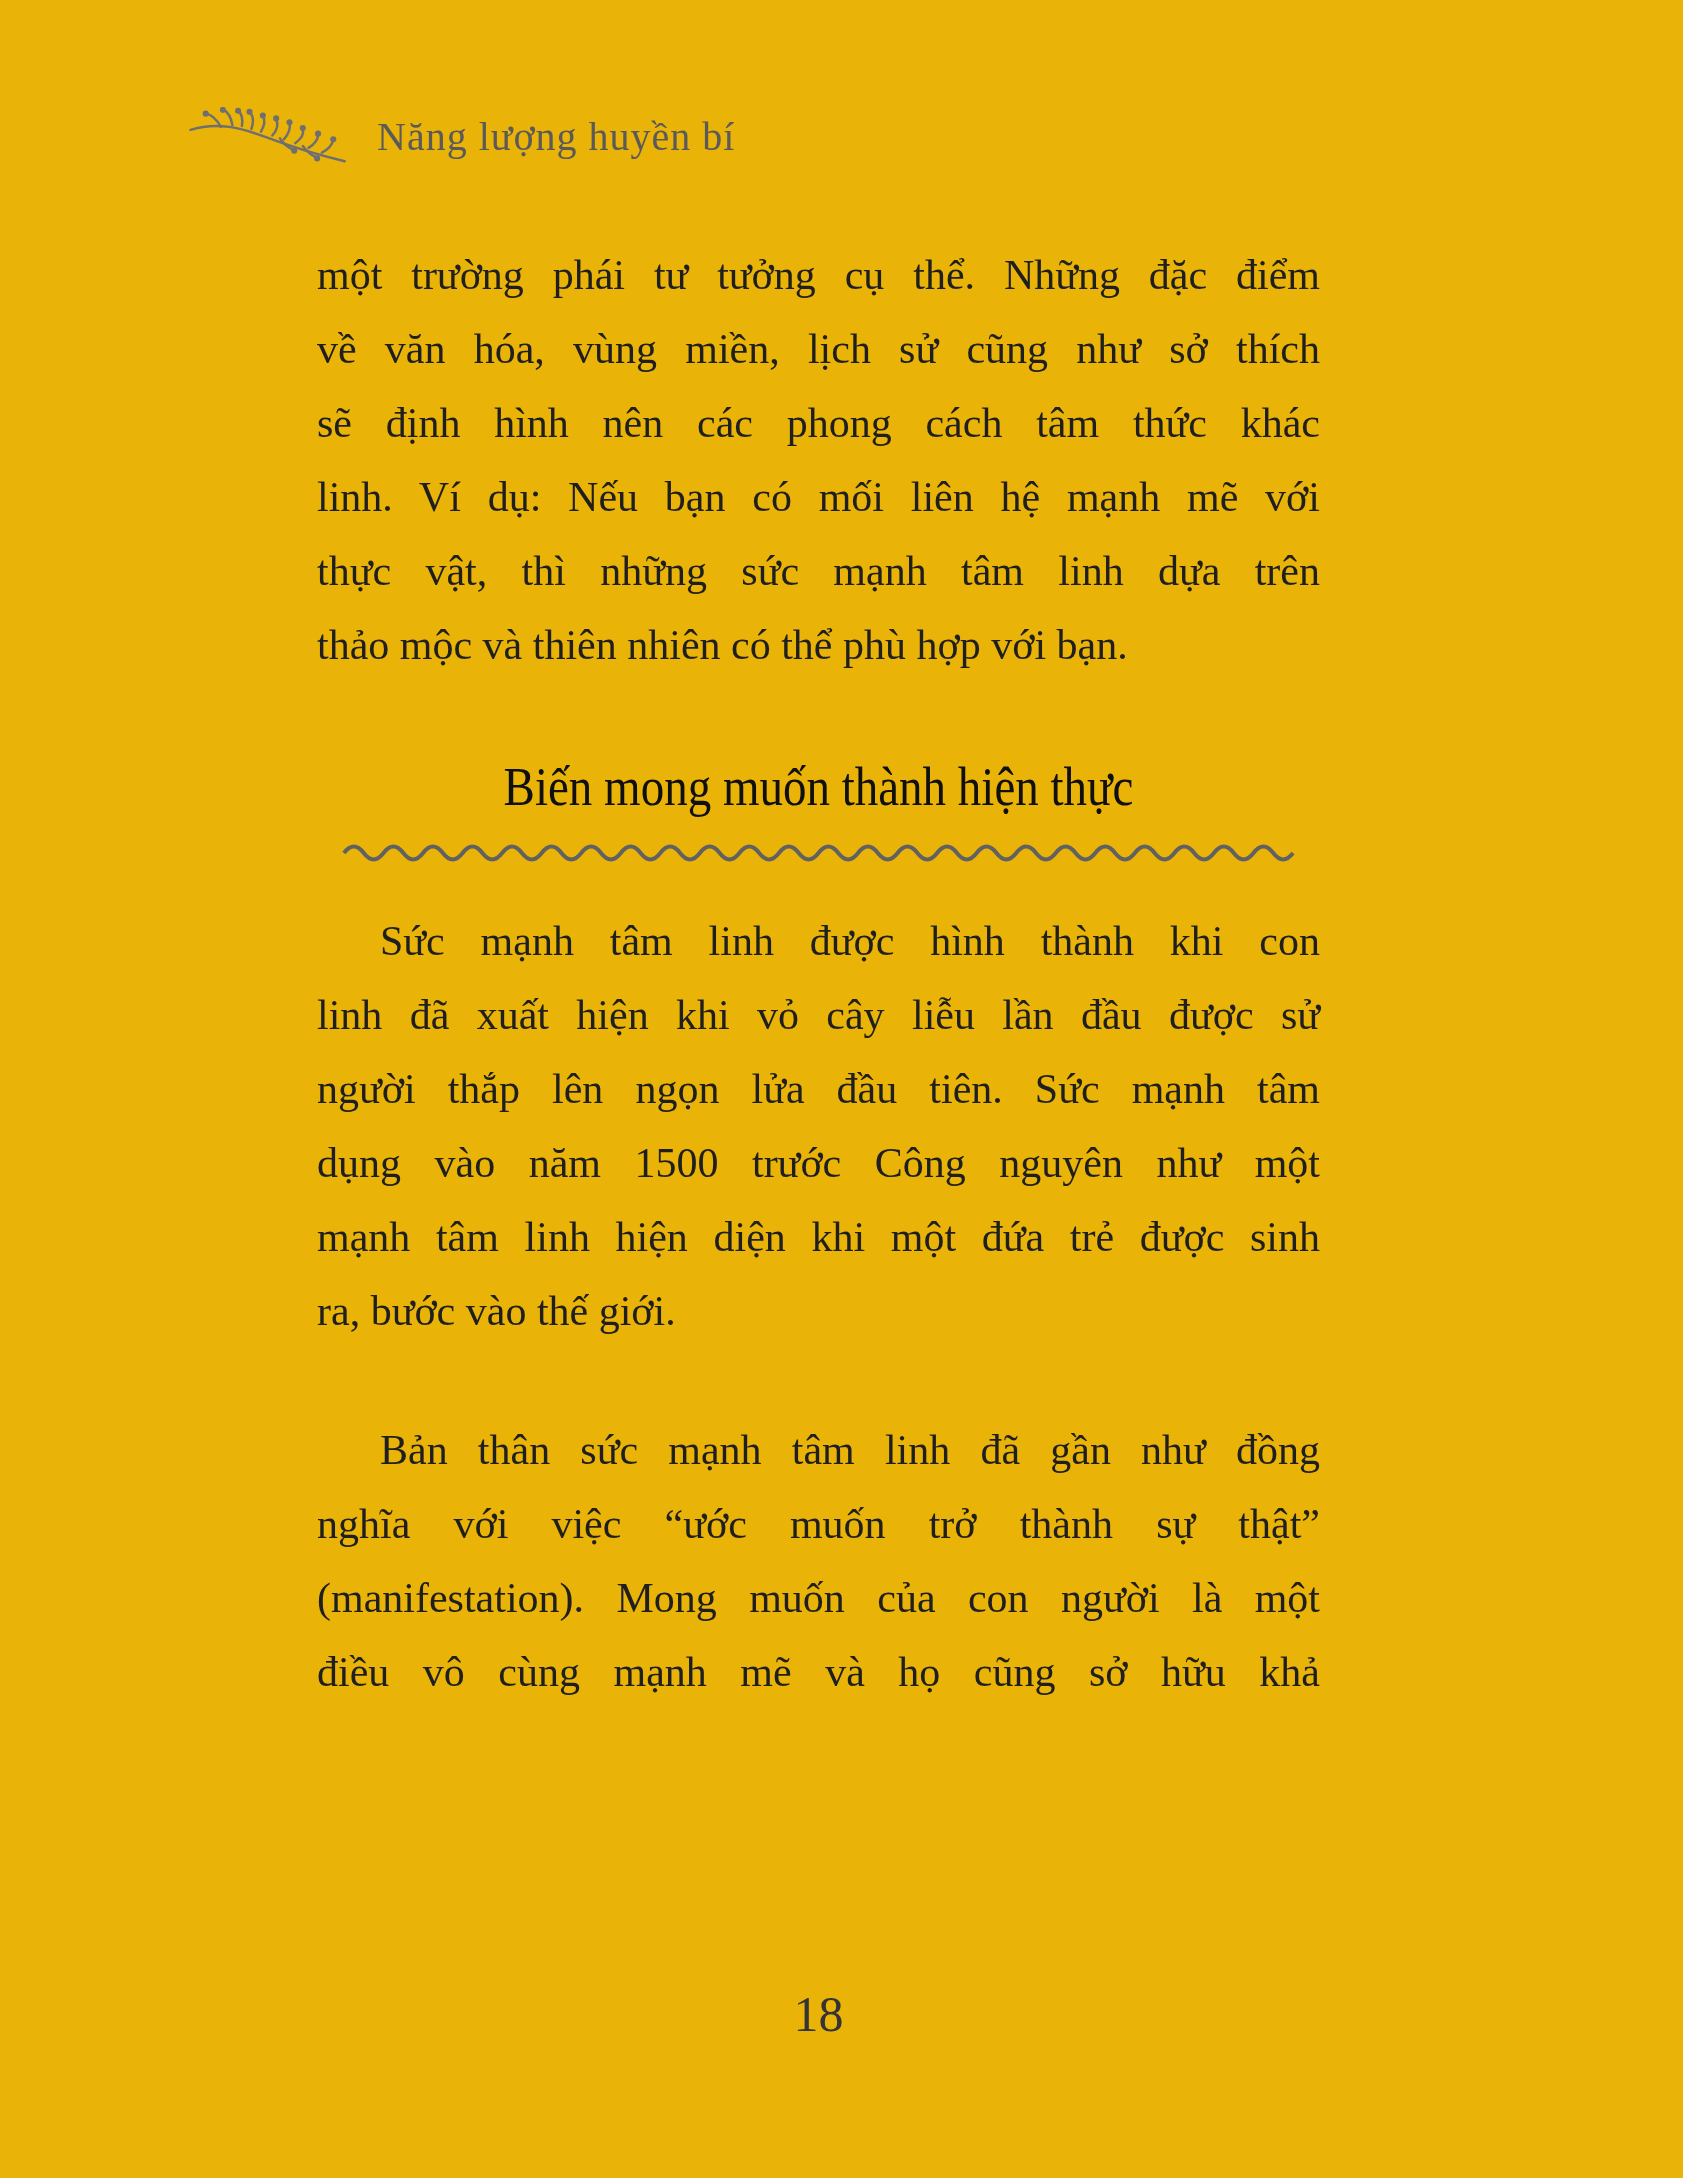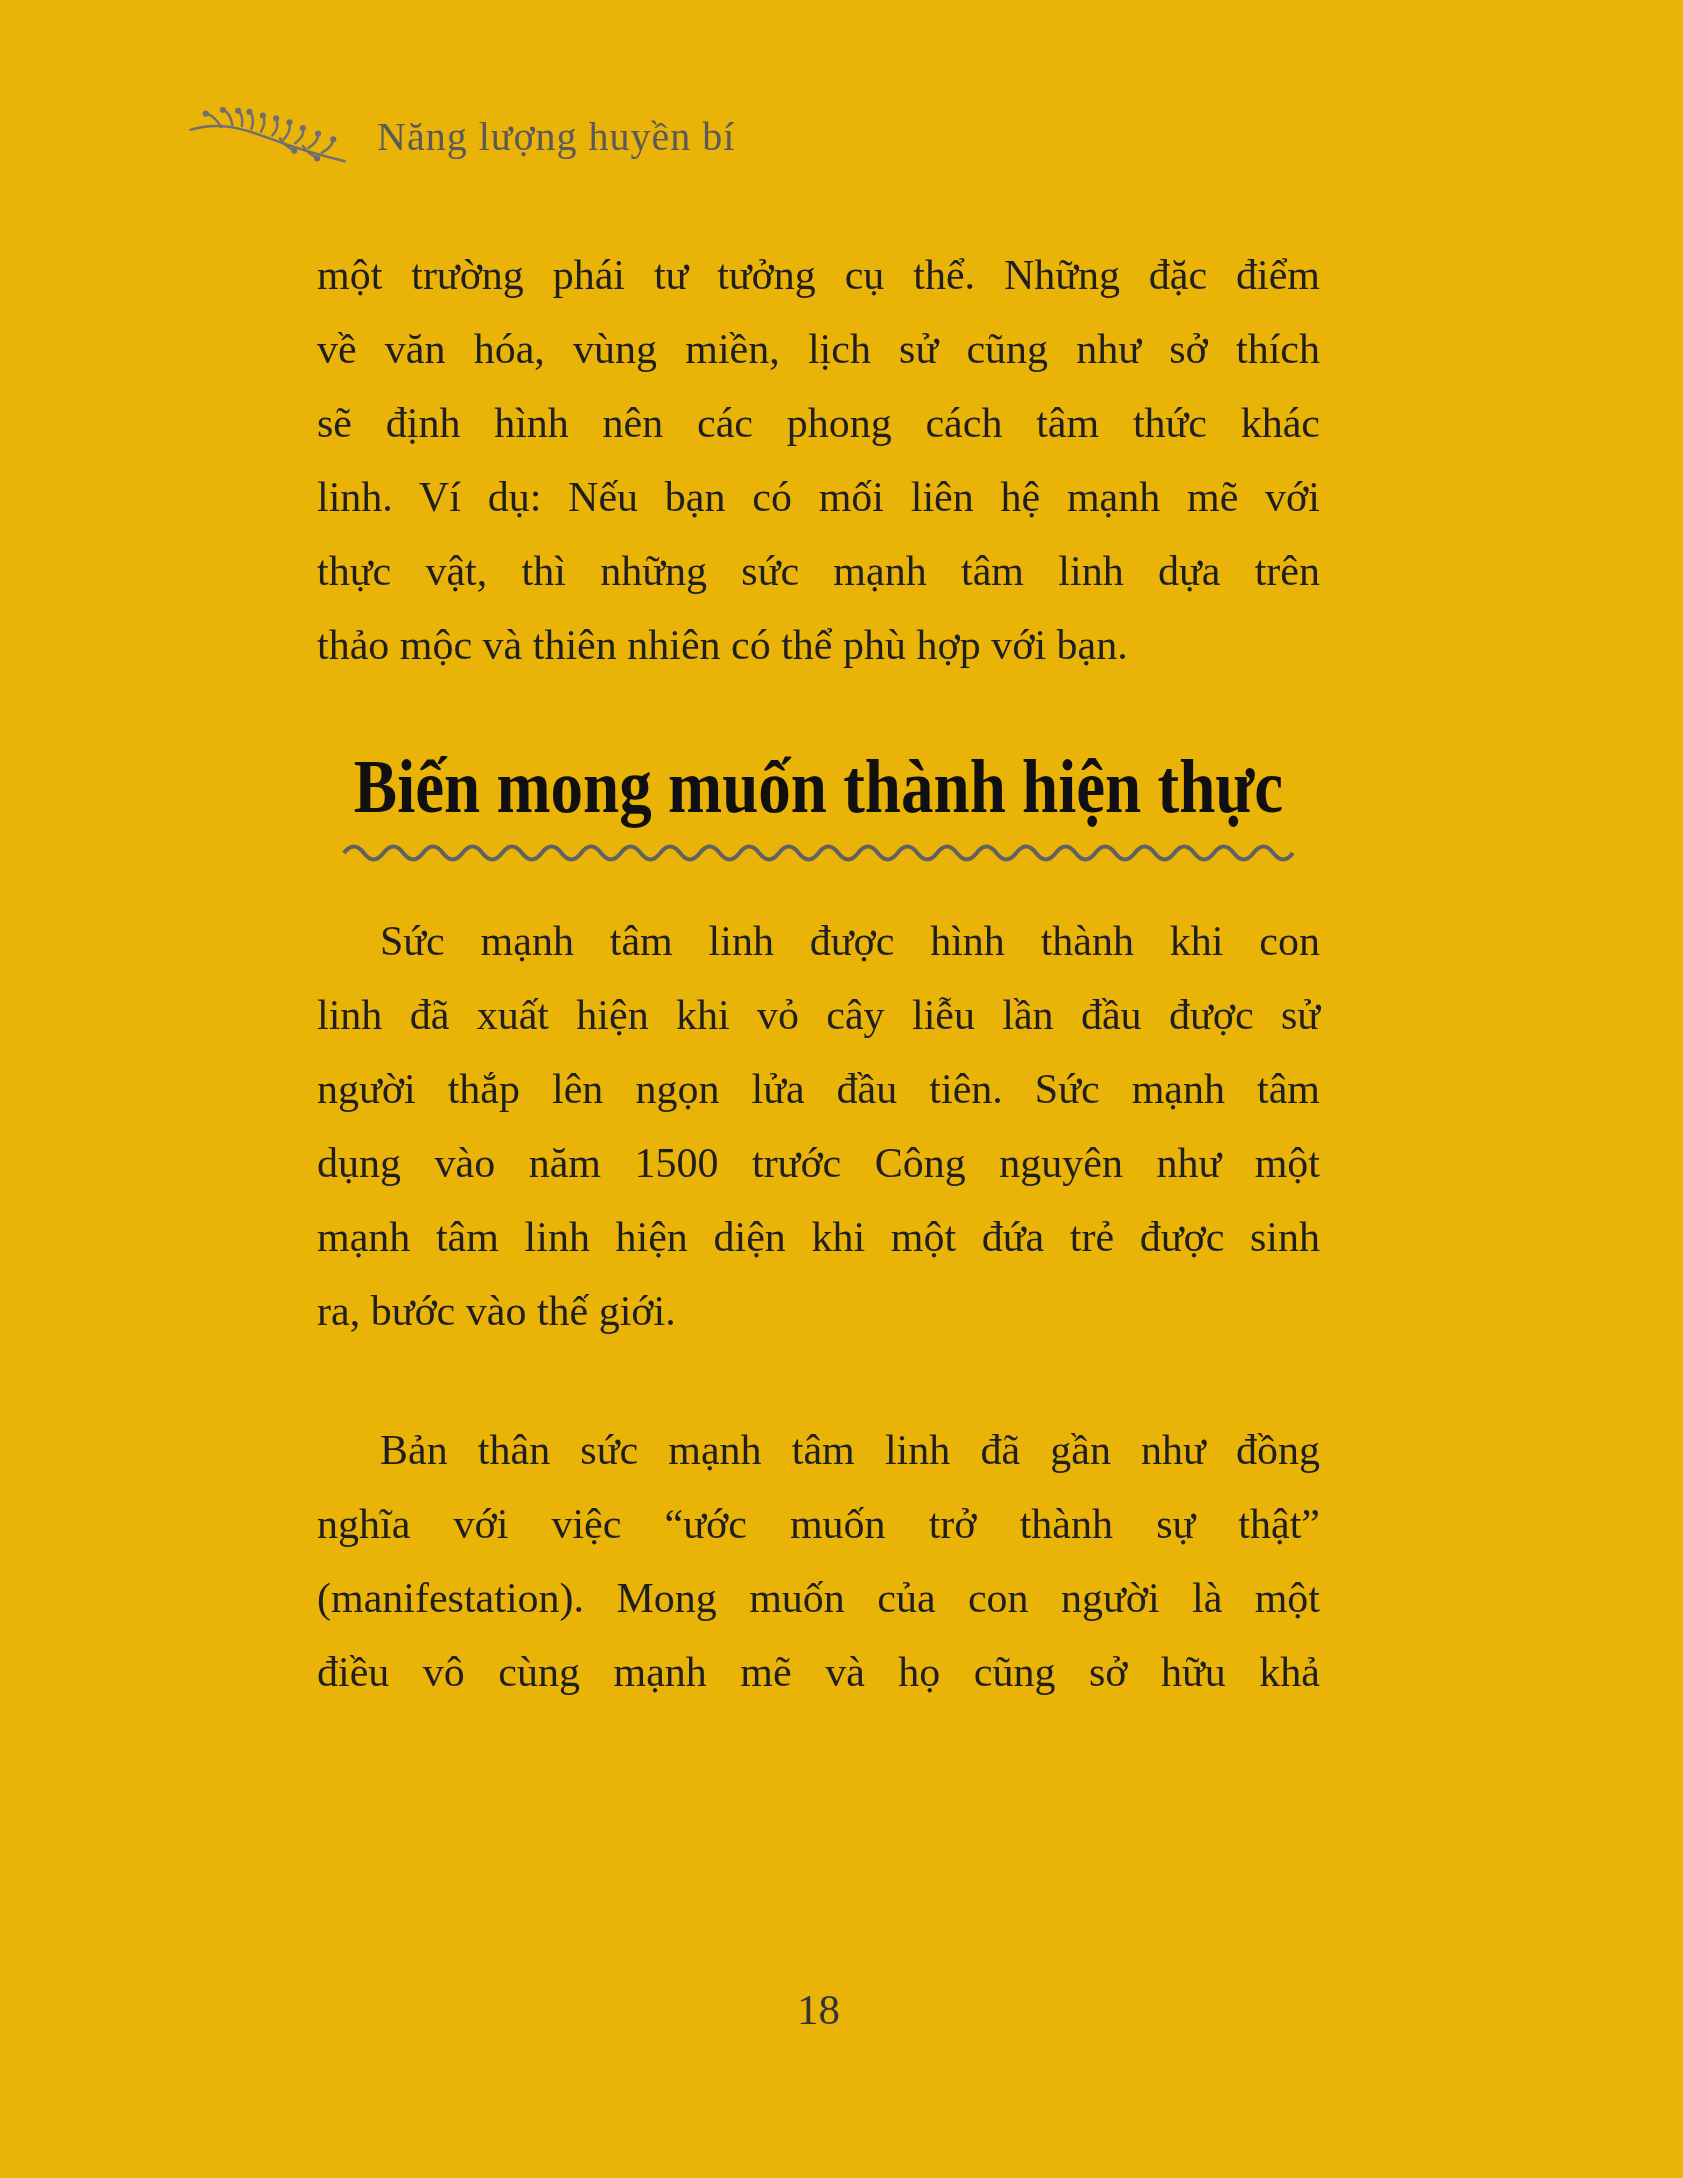--- a/index.html
+++ b/index.html
@@ -53,22 +53,22 @@
   }
   .text-line.indent { text-indent: 63px; }
 
   
   .section-heading {
     margin-top: 55px;
     text-align: center;
     color: #101010;
   }
   .heading-line {
-    font-weight: 700;
-    font-size: 65px;
+    font-weight: 400;
+    font-size: 47px;
     line-height: 107px;
     letter-spacing: 0px;
   }
   .heading-line > span {
     display: inline-block;
     transform: scaleY(1.18);
     transform-origin: center 70%;
     white-space: nowrap;
   }
   .wavy-underline {
@@ -81,21 +81,21 @@
   .para-2 { margin-top: 40px; }
   .para-3 { margin-top: 65px; }
 
   
   .page-number {
     position: absolute;
     left: 317px;
     width: 1003px;
     top: 1985px;
     text-align: center;
-    font-size: 43px;
+    font-size: 50px;
     color: #343434;
   }
 </style>
 </head>
 <body>
 
 <div class="page">
 
   <div class="running-header">
     <span class="branch-icon">

